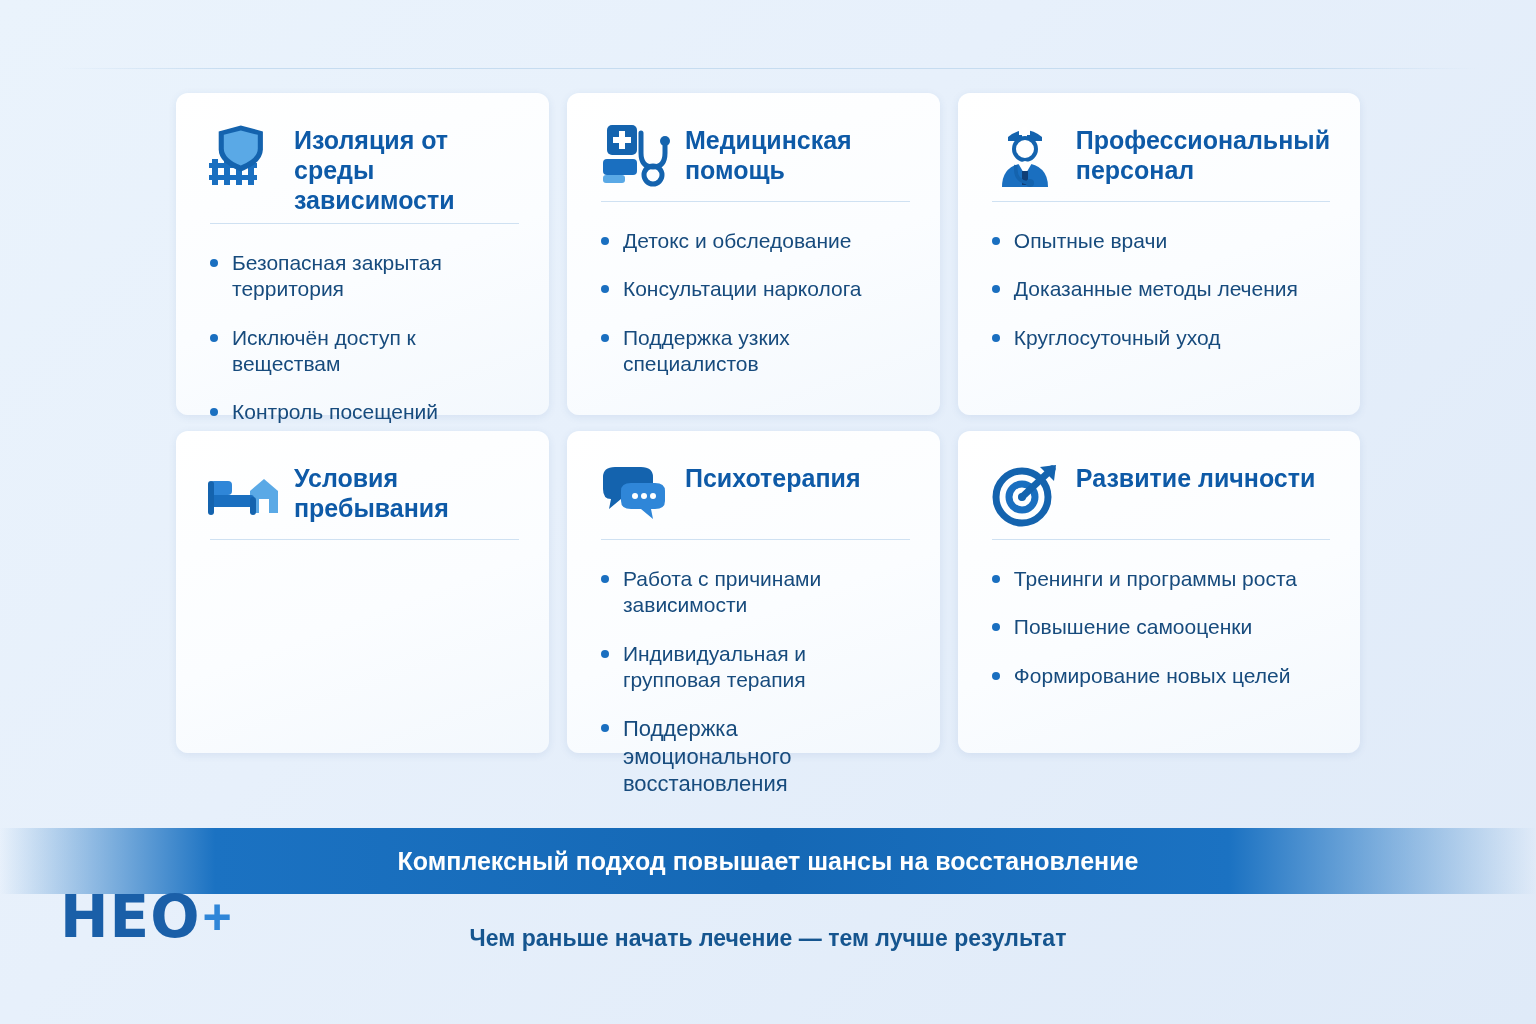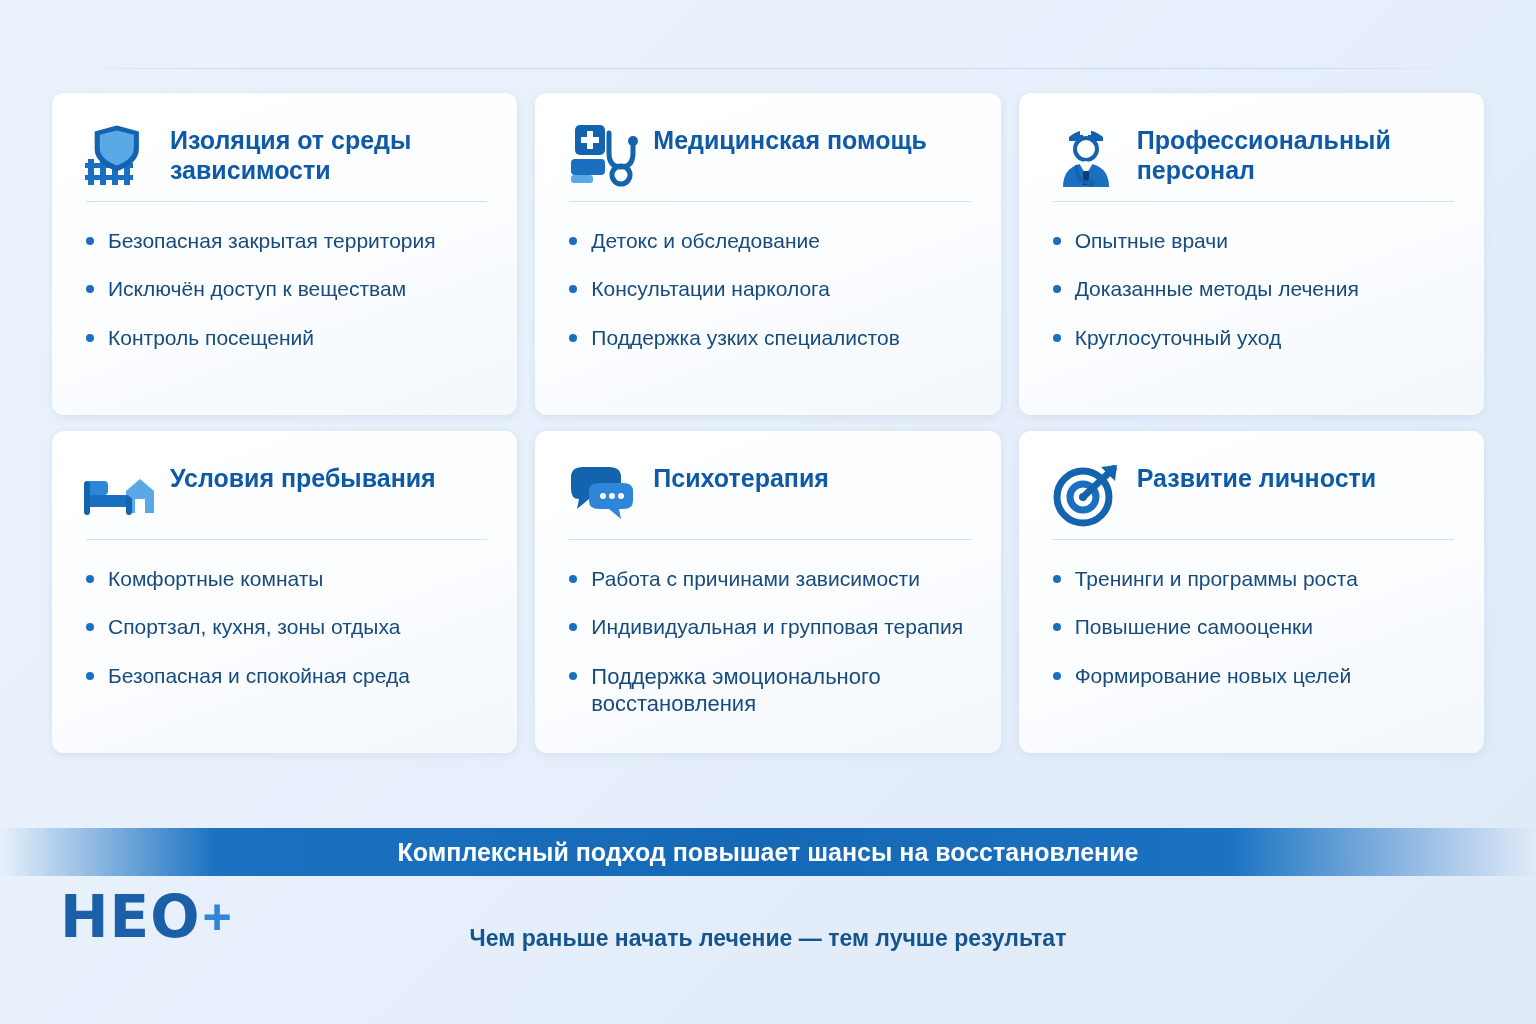--- a/index.html
+++ b/index.html
@@ -29,21 +29,21 @@
   .title-rule {
     margin: 26px auto 0 auto;
     width: 1420px;
     height: 1px;
     background: linear-gradient(to right, rgba(255,255,255,0) 0%, #c6dcf0 12%, #c6dcf0 88%, rgba(255,255,255,0) 100%);
   }
 
   
   .grid {
     margin: 24px auto 12px auto;
-    width: 1432px;
+    width: 1184px;
     display: grid;
     grid-template-columns: repeat(3, 1fr);
     grid-template-rows: repeat(2, 322px);
     column-gap: 18px;
     row-gap: 16px;
   }
   .card {
     background: linear-gradient(160deg, #ffffff 0%, #fbfdff 55%, #f3f8fd 100%);
     border-radius: 12px;
     box-shadow: 0 2px 8px rgba(30, 80, 140, 0.09);
@@ -103,21 +103,21 @@
     background: #1a6fc0;
   }
   .bullets li.small { font-size: 22px; }
 
   
   .banner {
     position: absolute;
     left: 0;
     right: 0;
     top: 828px;
-    height: 48px;
+    height: 66px;
     background: linear-gradient(to right, rgba(23,110,190,0) 0%, #1b72c2 14%, #1568b5 50%, #1b72c2 80%, rgba(23,110,190,0) 100%);
     display: flex;
     align-items: center;
     justify-content: center;
   }
   .banner-text {
     color: #ffffff;
     font-size: 25px;
     font-weight: bold;
   }
@@ -262,25 +262,20 @@
 
           <rect x="4" y="24" width="22" height="14" rx="4" fill="#2f86d8"></rect>
           <rect x="4" y="38" width="44" height="12" rx="3" fill="#1a6fc0"></rect>
           <rect x="2" y="24" width="6" height="34" rx="3" fill="#1463ae"></rect>
           <rect x="44" y="40" width="6" height="18" rx="3" fill="#1463ae"></rect>
         </svg>
       </div>
       <div class="card-title">Условия пребывания</div>
     </div>
     <div class="card-rule"></div>
-    <ul class="bullets">
-      <li>Комфортные комнаты</li>
-      <li>Спортзал, кухня, зоны отдыха</li>
-      <li>Безопасная и спокойная среда</li>
-    </ul>
   </div>
 
   <div class="card">
     <div class="card-head">
       <div class="icon-box">
         <svg width="74" height="74" viewBox="0 0 74 74">
           <path d="M6 20 Q6 10 18 10 L44 10 Q56 10 56 20 L56 32 Q56 42 44 42 L24 42 L12 52 L14 42 Q6 42 6 32 Z" fill="#1463ae"></path>
           <path d="M24 34 Q24 26 34 26 L58 26 Q68 26 68 34 L68 44 Q68 52 58 52 L54 52 L56 62 L44 52 L34 52 Q24 52 24 44 Z" fill="#2f86d8"></path>
           <circle cx="38" cy="39" r="3" fill="#ffffff"></circle>
           <circle cx="47" cy="39" r="3" fill="#ffffff"></circle>

